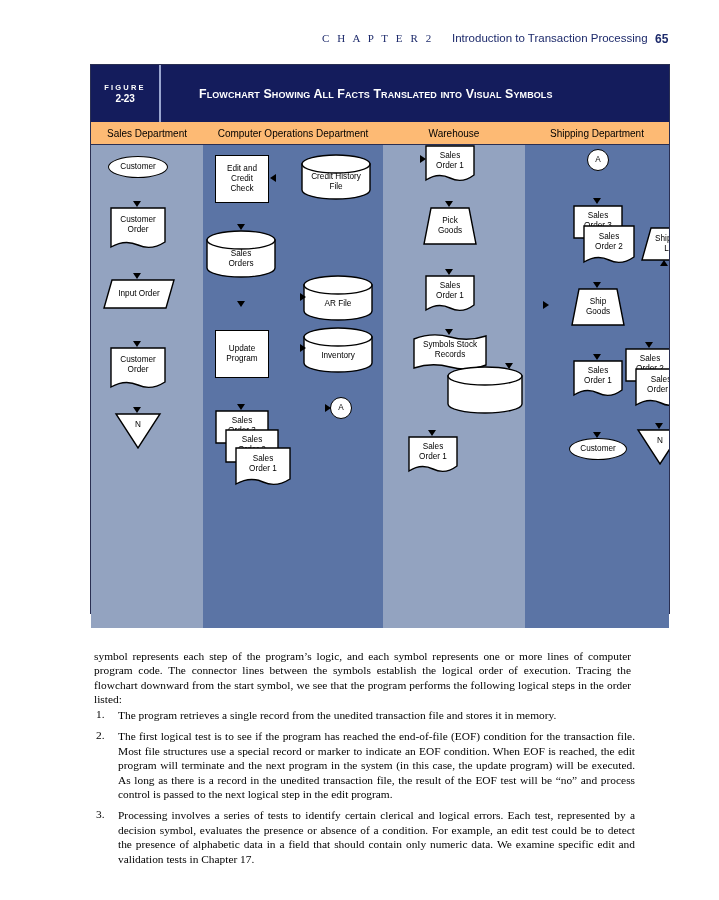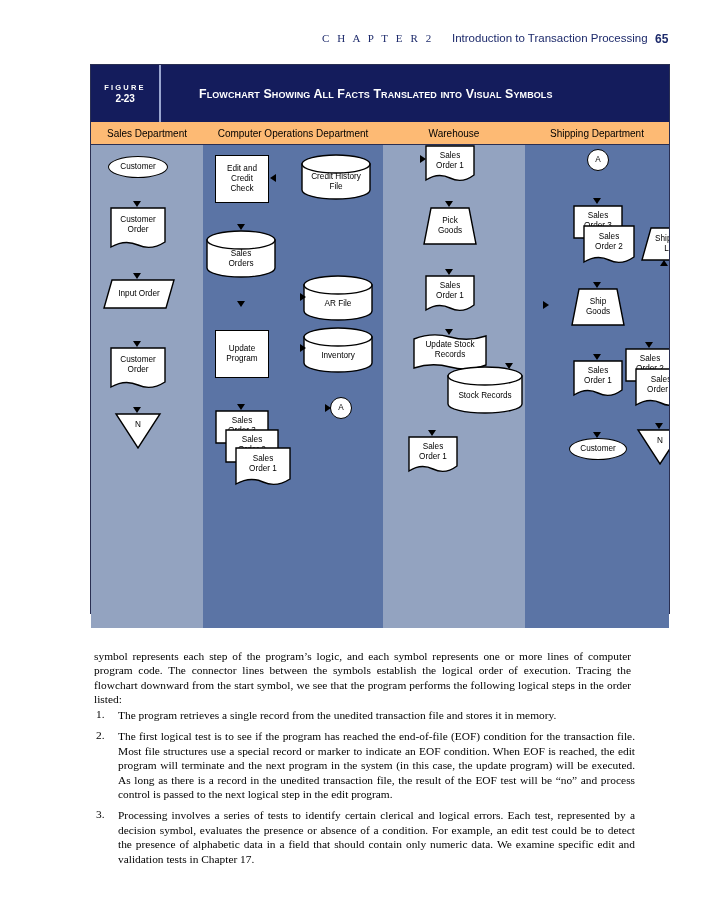--- a/index.html
+++ b/index.html
@@ -309,33 +309,30 @@
       </div>
     </div>
 
     <div class="arrow arr-down" style="left:354px;top:184px;"></div>
 
     <div class="node doc" style="left:322px;top:189px;width:74px;height:34px;">
       <svg width="74" height="38" viewBox="0 0 74 38">
           <path d="M1 5 Q19 -2 37 3 Q55 8 73 2 V31 Q55 38 37 33 Q19 28 1 34 Z" fill="#fff" stroke="#000" stroke-width="1.4"></path>
         </svg>
       <div class="lbl" style="height:32px">
-        <span>Update Stock</span>
+        <span>Symbols Stock</span>
         <span>Records</span>
       </div>
     </div>
 
     <div class="node cyl" style="left:356px;top:221px;width:76px;height:48px;">
       <svg width="76" height="48" viewBox="0 0 76 48">
         <path d="M1 10 V38 A37 9 0 0 0 75 38 V10 Z" fill="#fff" stroke="#000" stroke-width="1.4"></path>
         <ellipse cx="38" cy="10" rx="37" ry="9" fill="#fff" stroke="#000" stroke-width="1.4"></ellipse>
       </svg>
-      <div class="lbl" style="top:12px;height:36px">
-        <span>Stock Records</span>
-      </div>
     </div>
 
     <div class="arrow arr-down" style="left:414px;top:218px;"></div>
 
     <div class="arrow arr-down" style="left:337px;top:285px;"></div>
 
     <div class="node doc" style="left:317px;top:291px;width:50px;height:36px;">
       <svg width="50" height="40" viewBox="0 0 50 40">
           <path d="M1 1 H49 V30 Q37 39 25 33 Q13 27 1 35 Z" fill="#fff" stroke="#000" stroke-width="1.4"></path>
         </svg>

